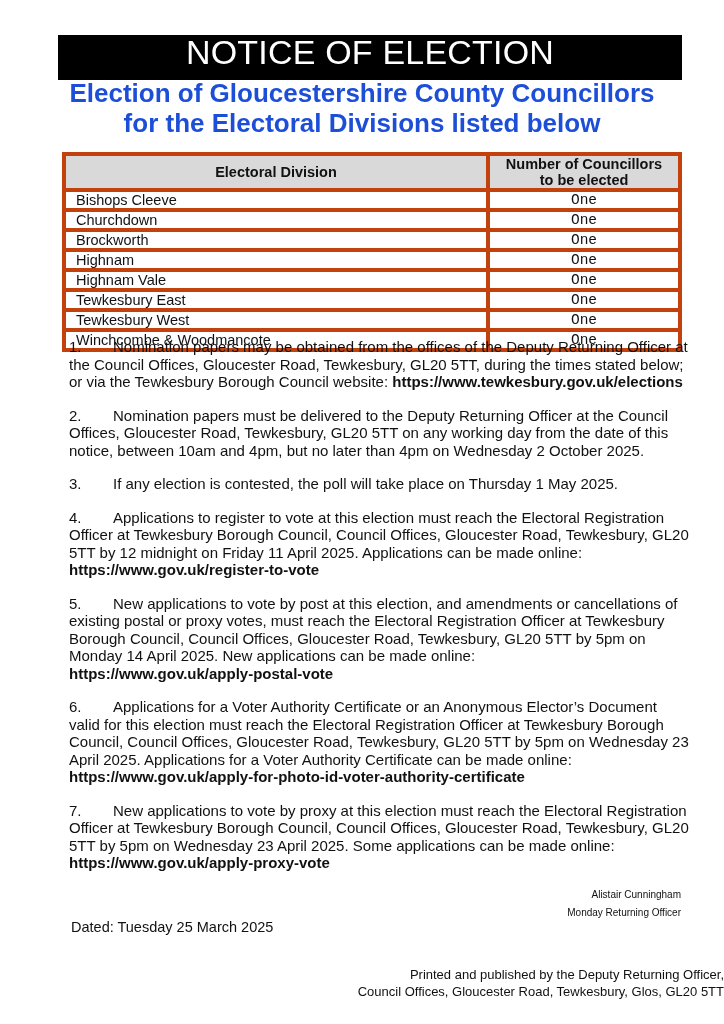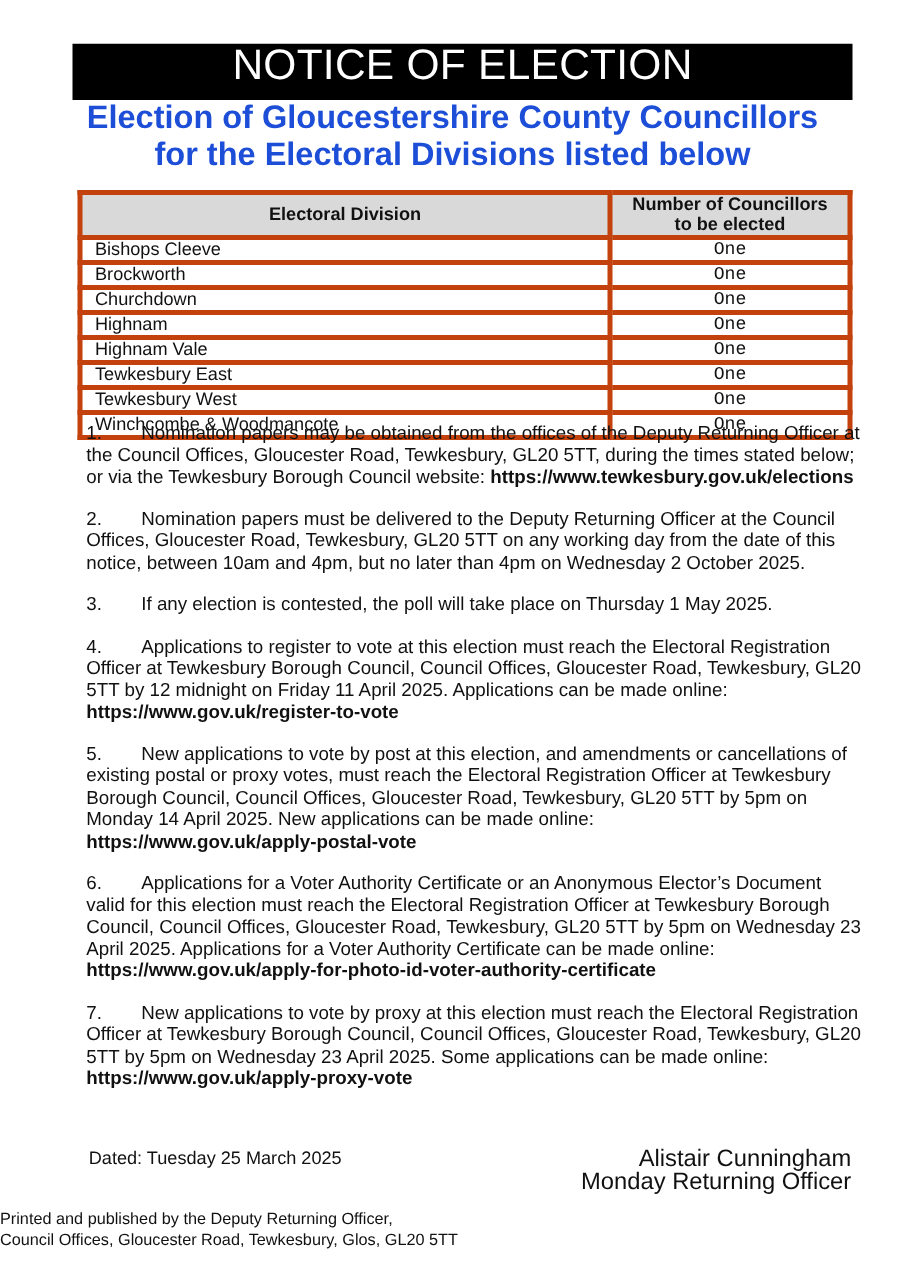--- a/index.html
+++ b/index.html
@@ -33,25 +33,25 @@
       position: absolute; left: 69px; top: 338px; width: 620px;
       font-size: 15px; line-height: 17.5px;
     }
     .para { margin: 0 0 16px 0; }
     .num { display: inline-block; width: 44px; }
     .url { font-weight: bold; }
     .dated {
       position: absolute; left: 71px; top: 919px; font-size: 14.5px; line-height: 17.5px;
     }
     .signature {
-      position: absolute; right: 43px; top: 919px; text-align: right;
-      font-size: 19px; line-height: 18px;
+      position: absolute; right: 43px; top: 886px; text-align: right;
+      font-size: 10px; line-height: 18px;
     }
     .footer {
-      position: absolute; left: 0; top: 966px; width: 724px; text-align: left;
+      position: absolute; left: 0; top: 966px; width: 724px; text-align: right;
       font-size: 13px; line-height: 17px;
     }
   </style>
 </head>
 <body>
 
 <div class="banner">NOTICE OF ELECTION</div>
 
 <div class="title">
   <div>Election of Gloucestershire County Councillors</div>
@@ -67,25 +67,25 @@
         <div>to be elected</div>
       </th>
     </tr>
   </thead>
   <tbody id="division-rows">
       <tr>
         <td class="name">Bishops Cleeve</td>
         <td class="count">One</td>
       </tr>
       <tr>
-        <td class="name">Brockworth</td>
+        <td class="name">Churchdown</td>
         <td class="count">One</td>
       </tr>
       <tr>
-        <td class="name">Churchdown</td>
+        <td class="name">Brockworth</td>
         <td class="count">One</td>
       </tr>
       <tr>
         <td class="name">Highnam</td>
         <td class="count">One</td>
       </tr>
       <tr>
         <td class="name">Highnam Vale</td>
         <td class="count">One</td>
       </tr>

